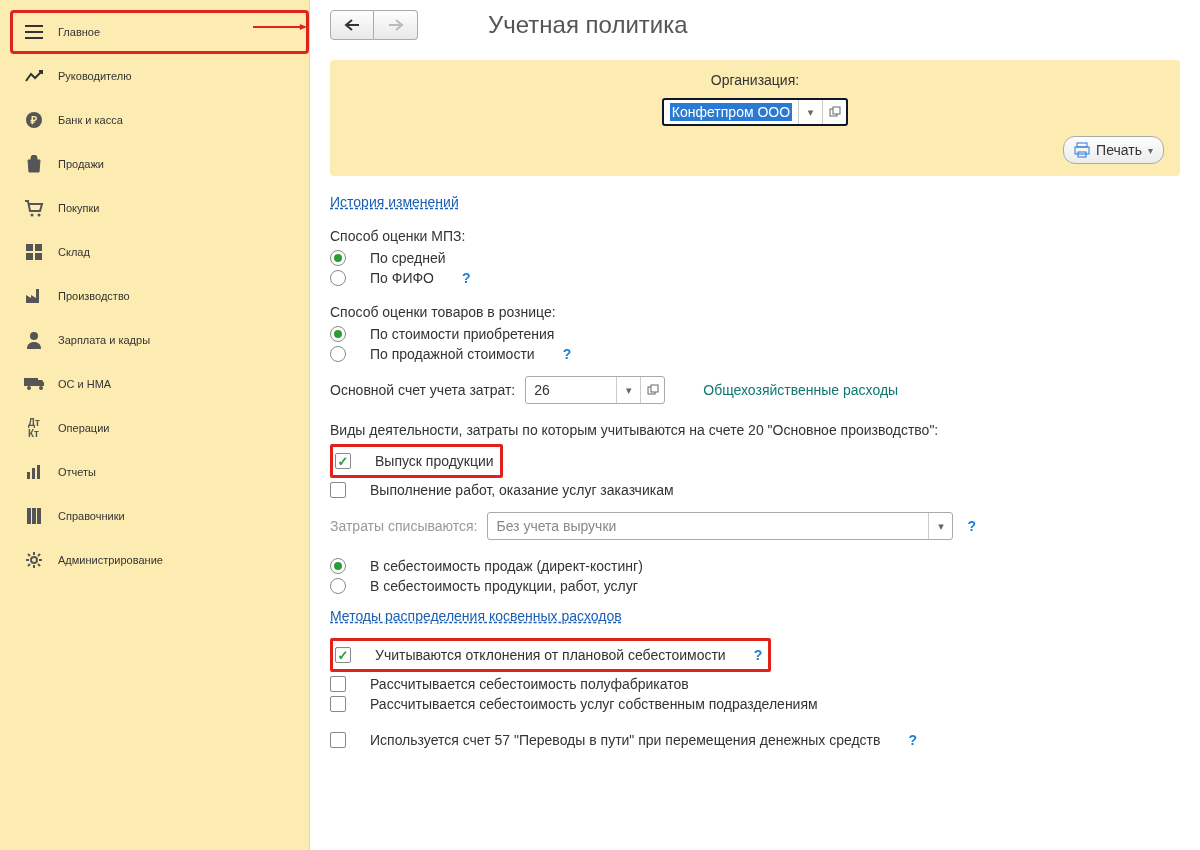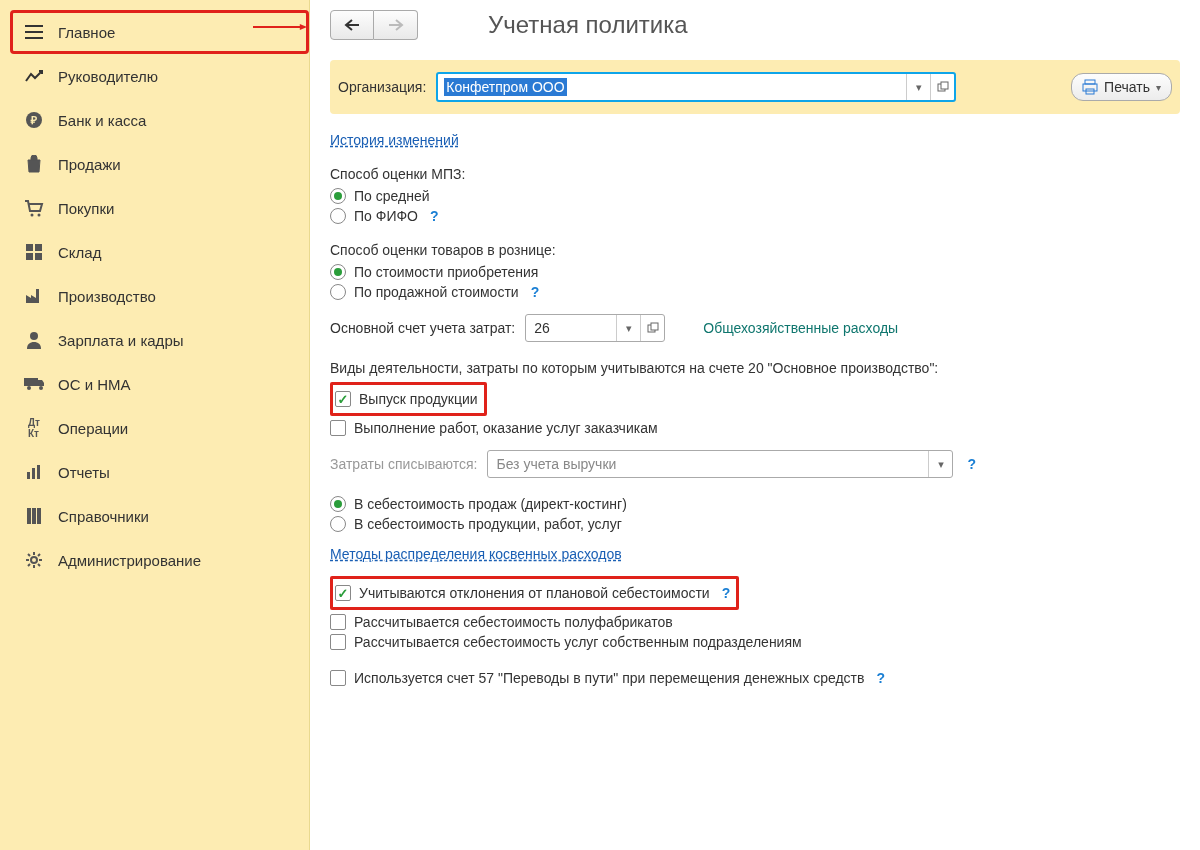--- a/index.html
+++ b/index.html
@@ -35,21 +35,21 @@
   }
   .sidebar-item .icon {
     width: 20px;
     height: 20px;
     display: flex;
     align-items: center;
     justify-content: center;
     color: #555;
   }
   .sidebar-item .label {
-    font-size: 15px;
+    font-size: 11px;
   }
   .arrow-annot {
     position: absolute;
     left: 235px;
     top: 24px;
     width: 90px;
     height: 6px;
     pointer-events: none;
   }
   .main {
@@ -78,31 +78,32 @@
   }
   .nav-btn:first-child { border-radius: 4px 0 0 4px; }
   .nav-btn:last-child { border-radius: 0 4px 4px 0; border-left: none; color: #aaa; }
   .page-title {
     font-size: 24px;
     color: #555;
     margin-left: 50px;
   }
   .org-row {
     background: #fdecb2;
-    padding: 12px 8px;
+    padding: 12px 16px;
     border-radius: 4px;
     display: flex;
     align-items: center;
     gap: 10px;
     margin-bottom: 18px;
+    flex-direction: column;
   }
   .org-label { color: #333; }
   .org-field-wrap {
     display: flex;
-    border: 2px solid #0ea5e9;
+    border: 2px solid #0f172a;
     border-radius: 3px;
     flex: 1;
     max-width: 520px;
     height: 30px;
     background: #fff;
   }
   .org-field {
     flex: 1;
     padding: 3px 6px;
     display: flex;
@@ -143,21 +144,21 @@
   }
   .section {
     margin: 18px 0 6px 0;
   }
   .section-label {
     margin-bottom: 6px;
   }
   .radio-row, .check-row {
     display: flex;
     align-items: center;
-    gap: 8px;
+    gap: 24px;
     margin: 4px 0;
   }
   .radio {
     width: 16px; height: 16px;
     border: 1px solid #888;
     border-radius: 50%;
     display: flex; align-items:center; justify-content:center;
     cursor: pointer;
   }
   .radio.checked::after {

